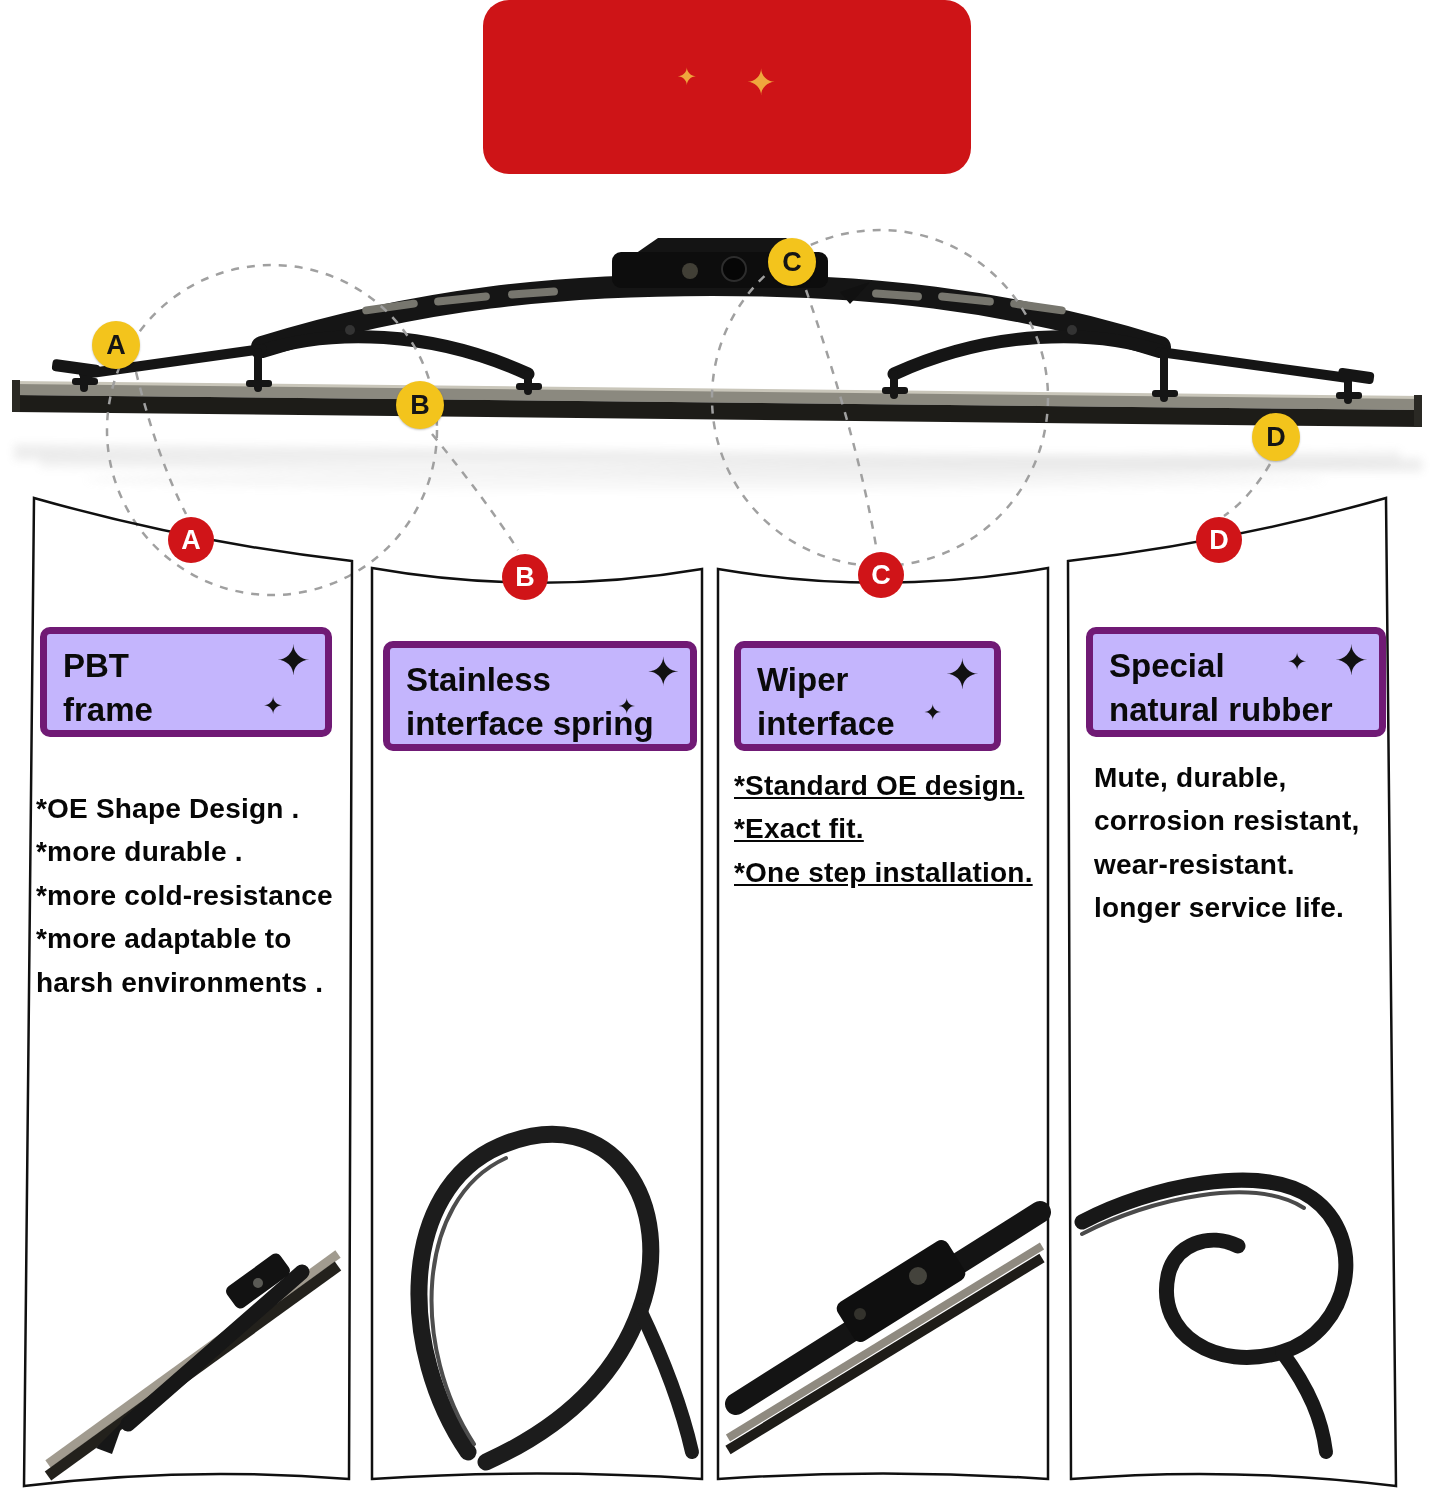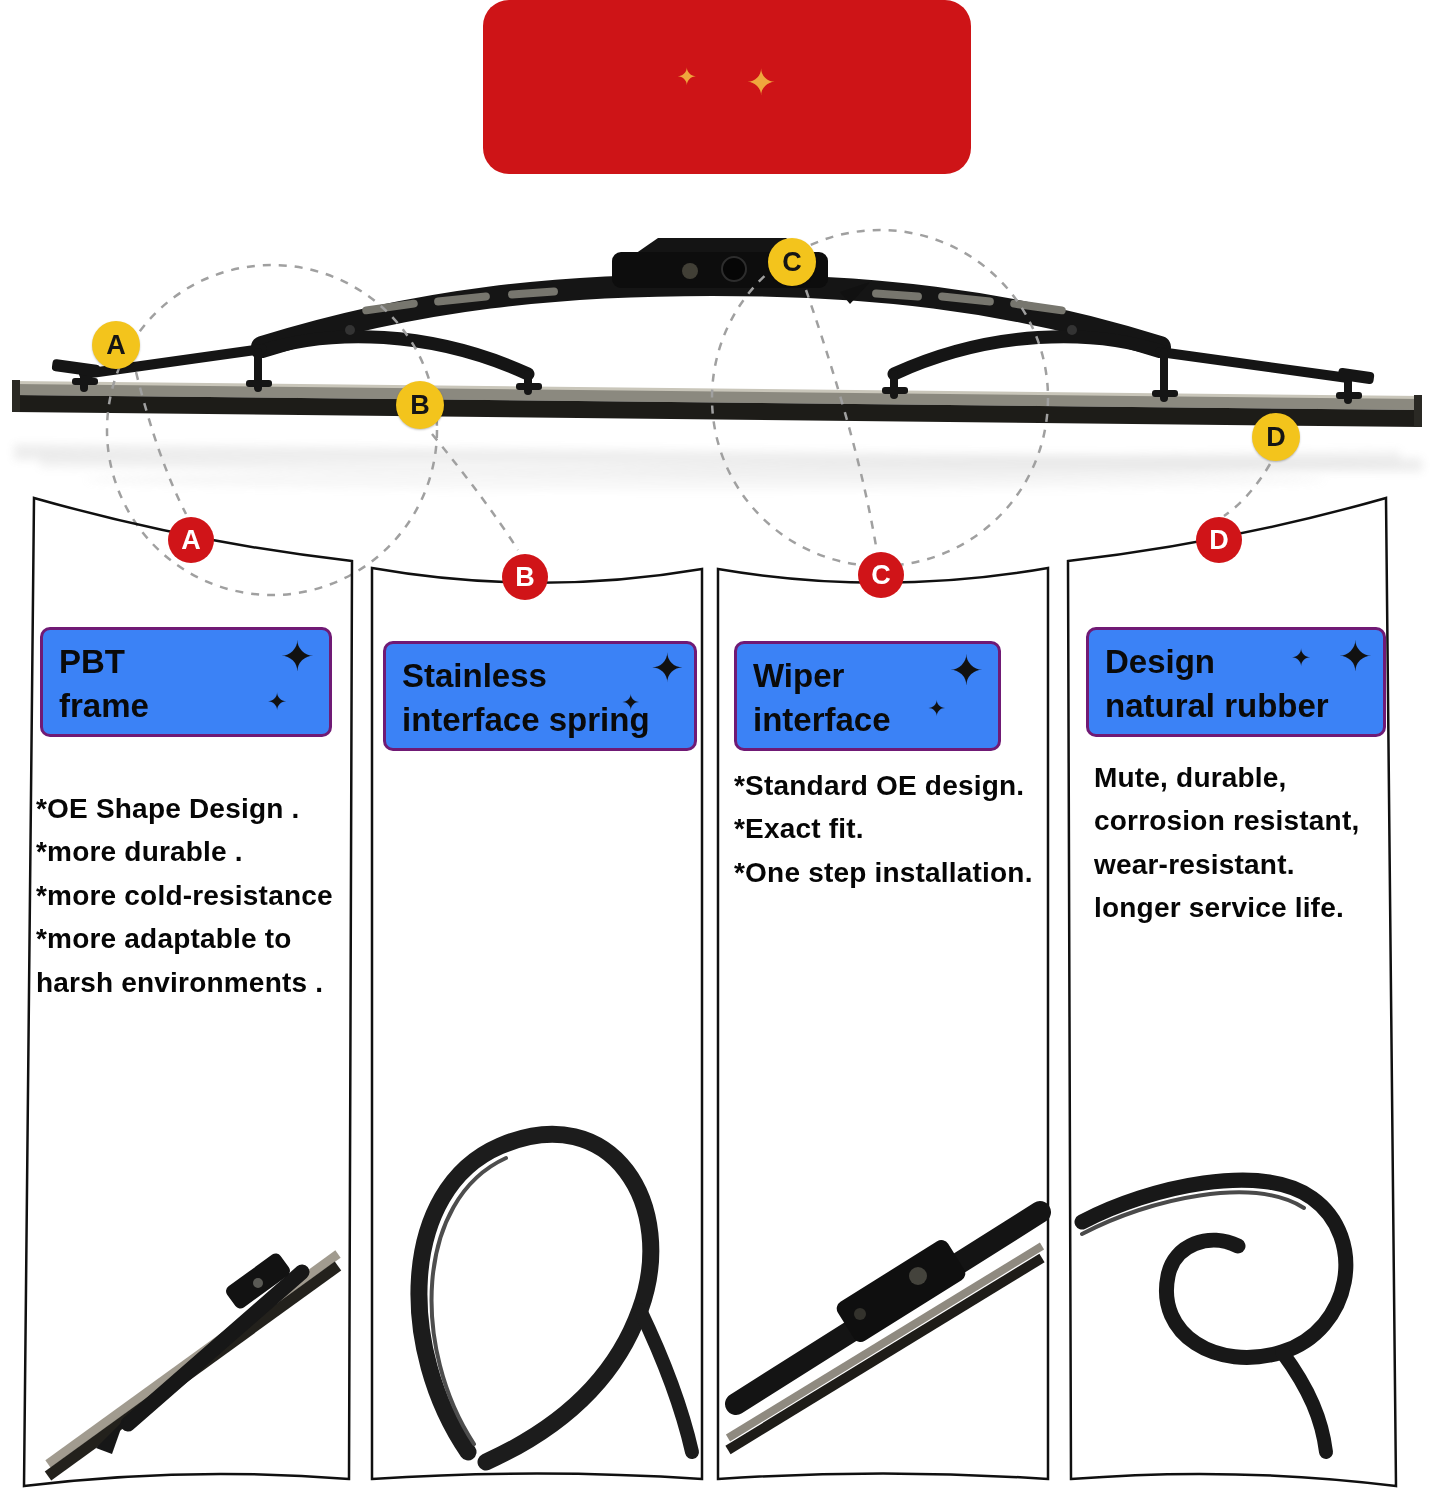--- a/index.html
+++ b/index.html
@@ -30,21 +30,21 @@
   
   .badge { position:absolute; z-index:4; width:46px; height:46px; border-radius:50%;
            background:#d01418; color:#fff; font-size:27px; font-weight:bold;
            display:flex; align-items:center; justify-content:center; }
   .badge-a { left:168px;  top:517px; }
   .badge-b { left:502px;  top:554px; }
   .badge-c { left:858px;  top:552px; }
   .badge-d { left:1196px; top:517px; }
 
   
-  .titlebox { position:absolute; z-index:3; background:#3b82f6; border:3px solid #701a75; border-radius:10px; }
+  .titlebox { position:absolute; z-index:3; background:#c4b5fd; border:7px solid #701a75; border-radius:10px; }
   .titlebox .title { font-size:33px; font-weight:bold; color:#0a0a0a; line-height:1.33;
                      white-space:pre-line; padding:10px 14px 8px 16px; }
   .tstar { position:absolute; color:#111; line-height:1; }
   .tb-a { left:40px;   top:627px; width:292px; height:110px; }
   .tb-b { left:383px;  top:641px; width:314px; height:110px; }
   .tb-c { left:734px;  top:641px; width:267px; height:110px; }
   .tb-d { left:1086px; top:627px; width:300px; height:110px; }
   .tb-a .star-big { right:14px; top:6px;  font-size:42px; }
   .tb-a .star-sml { right:42px; top:60px; font-size:24px; }
   .tb-b .star-big { right:10px; top:4px;  font-size:40px; }
@@ -52,21 +52,21 @@
   .tb-c .star-big { right:14px; top:6px;  font-size:42px; }
   .tb-c .star-sml { right:52px; top:54px; font-size:22px; }
   .tb-d .star-big { right:10px; top:6px;  font-size:42px; }
   .tb-d .star-sml { right:72px; top:16px; font-size:24px; }
 
   
   .desc { position:absolute; z-index:3; font-size:28px; font-weight:bold; color:#060606;
           line-height:1.55; white-space:pre-line; letter-spacing:0.2px; }
   .desc-a { left:36px;   top:787px; width:316px; }
   .desc-b { left:378px;  top:764px; width:324px; }
-  .desc-c { left:734px;  top:764px; width:316px; }
+  .desc-c { left:734px;  top:764px; width:316px;text-decoration:underline; }
   .desc-d { left:1086px; top:756px; width:308px;margin-left:8px; }
 </style>
 </head>
 <body>
 
 <div class="canvas">
 
   <svg class="art" width="1434" height="1499" viewBox="0 0 1434 1499">
     <defs>
       <filter id="soft" x="-20%" y="-20%" width="140%" height="140%">
@@ -221,21 +221,21 @@
     <div class="title">Wiper
 interface</div>
     <span class="tstar star-big">✦</span>
     <span class="tstar star-sml">✦</span>
   </div>
   <div class="desc desc-c">*Standard OE design.
 *Exact fit.
 *One step installation.</div>
 
   <div class="titlebox tb-d">
-    <div class="title">Design
+    <div class="title">Special
 natural rubber</div>
     <span class="tstar star-big">✦</span>
     <span class="tstar star-sml">✦</span>
   </div>
   <div class="desc desc-d">Mute, durable,
 corrosion resistant,
 wear-resistant.
 longer service life.</div>
 
 </div>

